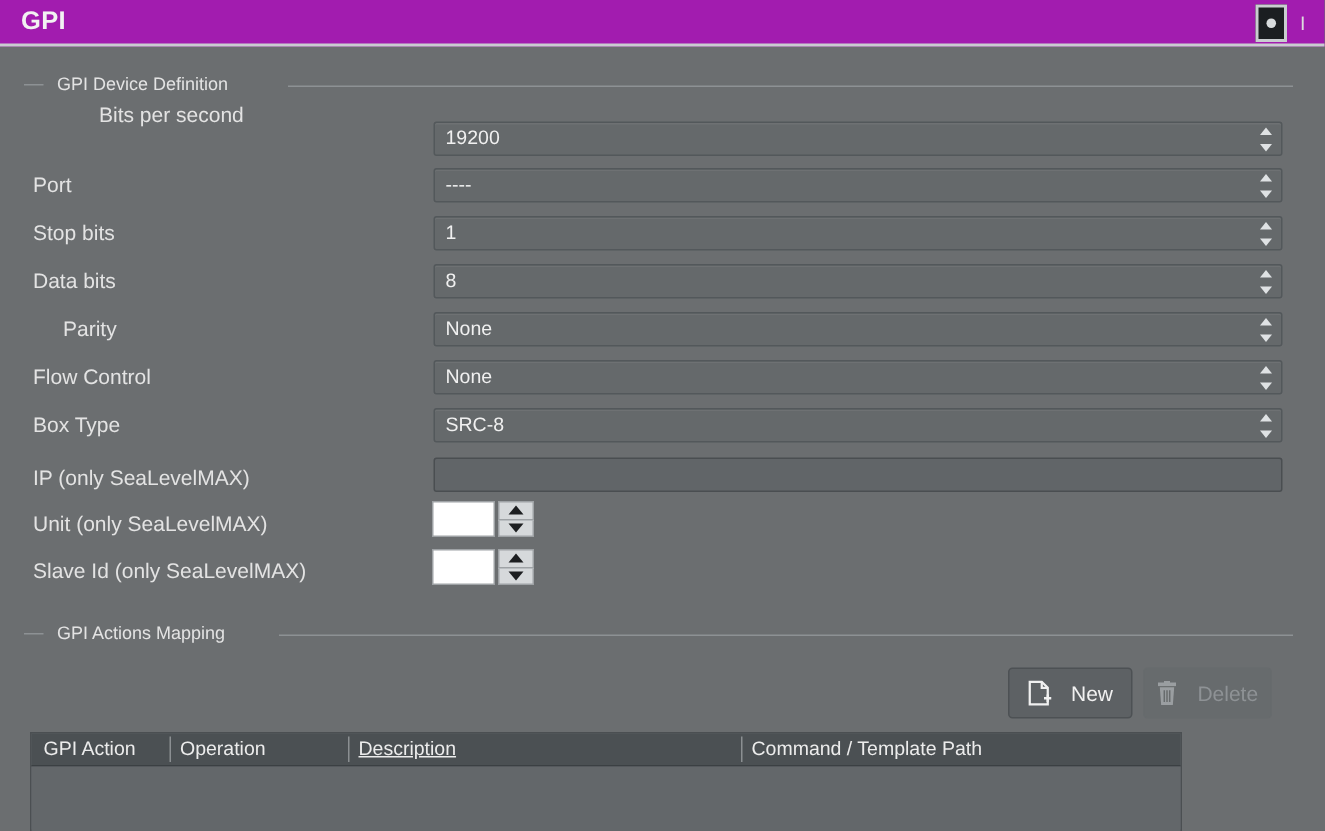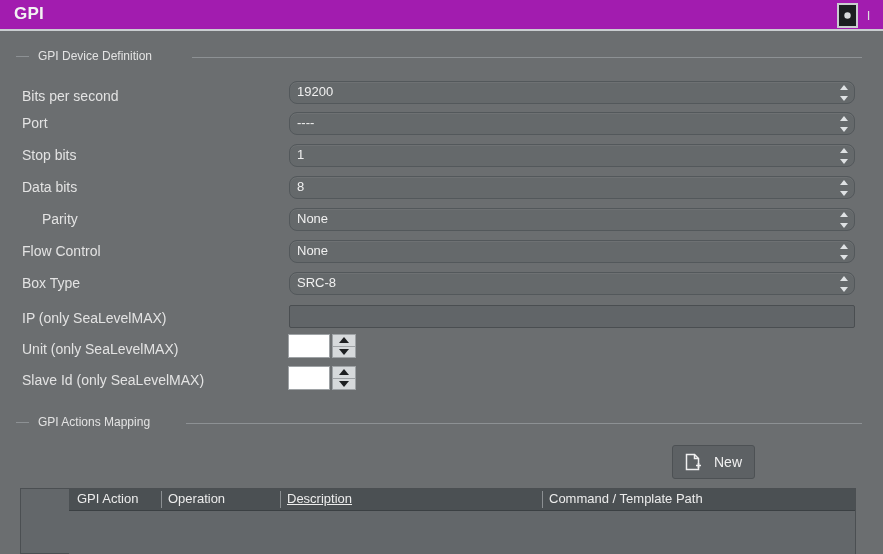--- a/index.html
+++ b/index.html
@@ -100,21 +100,21 @@
     white-space: nowrap;
   }
 
   .combo {
     position: absolute;
     left: 289px;
     width: 566px;
     height: 23px;
     background: #65696b;
     border: 1px solid #53585b;
-    border-radius: 8px;
+    border-radius: 2px;
     box-sizing: border-box;
     box-shadow: inset 0 1px 0 rgba(255,255,255,0.06);
   }
   .combo-value {
     position: absolute;
     left: 7px;
     top: 2px;
     font-size: 13px;
     color: #f0f0f0;
     white-space: nowrap;
@@ -278,21 +278,21 @@
   </div>
 
   <div class="groupbox">
     <div class="group-legend" style="left:16px; top:49px;">
       <span class="legend-dash"></span>
       <span>GPI Device Definition</span>
     </div>
     <div class="legend-line" style="left:192px; top:57px; width:670px;"></div>
   </div>
 
-  <div class="form-label" style="top:88px;">Bits per second</div>
+  <div class="form-label" style="top:68px;margin-left:44px;">Bits per second</div>
   <div class="combo" style="top:81px;">
     <span class="combo-value">19200</span>
     <span class="combo-arrows">
       <span class="arrow-up"></span>
         <span class="arrow-down"></span>
     </span>
   </div>
 
   <div class="form-label" style="top:115px;">Port</div>
   <div class="combo" style="top:112px;">
@@ -387,22 +387,31 @@
 
   <div class="btn btn-new" style="left:672px; top:445px; width:83px;">
     <svg width="16" height="18" viewBox="0 0 16 18">
       <path d="M1.5 1.5 H9.5 L13.5 5.5 V16.5 H1.5 Z" fill="none" stroke="#f0f0f0" stroke-width="1.5"></path>
       <path d="M9.5 1.5 V5.5 H13.5" fill="none" stroke="#f0f0f0" stroke-width="1.5"></path>
       <path d="M11 12.5 H16 M13.5 10 V15" stroke="#f0f0f0" stroke-width="1.6"></path>
     </svg>
     <span>New</span>
   </div>
 
-
-  <div class="table" style="left:20px; top:488px; width:836px; height:66px;padding-left:48px;">
+  <div class="btn btn-delete" style="left:762px; top:445px; width:86px;">
+    <svg width="14" height="17" viewBox="0 0 14 17">
+      <rect x="1" y="1" width="12" height="2.4" fill="#9a9ea1"></rect>
+      <rect x="5" y="0" width="4" height="1.6" fill="#9a9ea1"></rect>
+      <path d="M2.2 4.2 H11.8 L10.9 16 H3.1 Z" fill="#9a9ea1"></path>
+      <path d="M5.2 6.2 V14 M7 6.2 V14 M8.8 6.2 V14" stroke="#676b6d" stroke-width="1"></path>
+    </svg>
+    <span>Delete</span>
+  </div>
+
+  <div class="table" style="left:20px; top:488px; width:768px; height:66px;">
     <div class="table-header">
       <span class="th" style="left:8px;">GPI Action</span>
       <span class="th-sep" style="left:92px;"></span>
       <span class="th" style="left:99px;">Operation</span>
       <span class="th-sep" style="left:211px;"></span>
       <span class="th" style="left:218px;text-decoration:underline;">Description</span>
       <span class="th-sep" style="left:473px;"></span>
       <span class="th" style="left:480px;">Command / Template Path</span>
     </div>
     <div class="table-body" style="height:43px;"></div>

